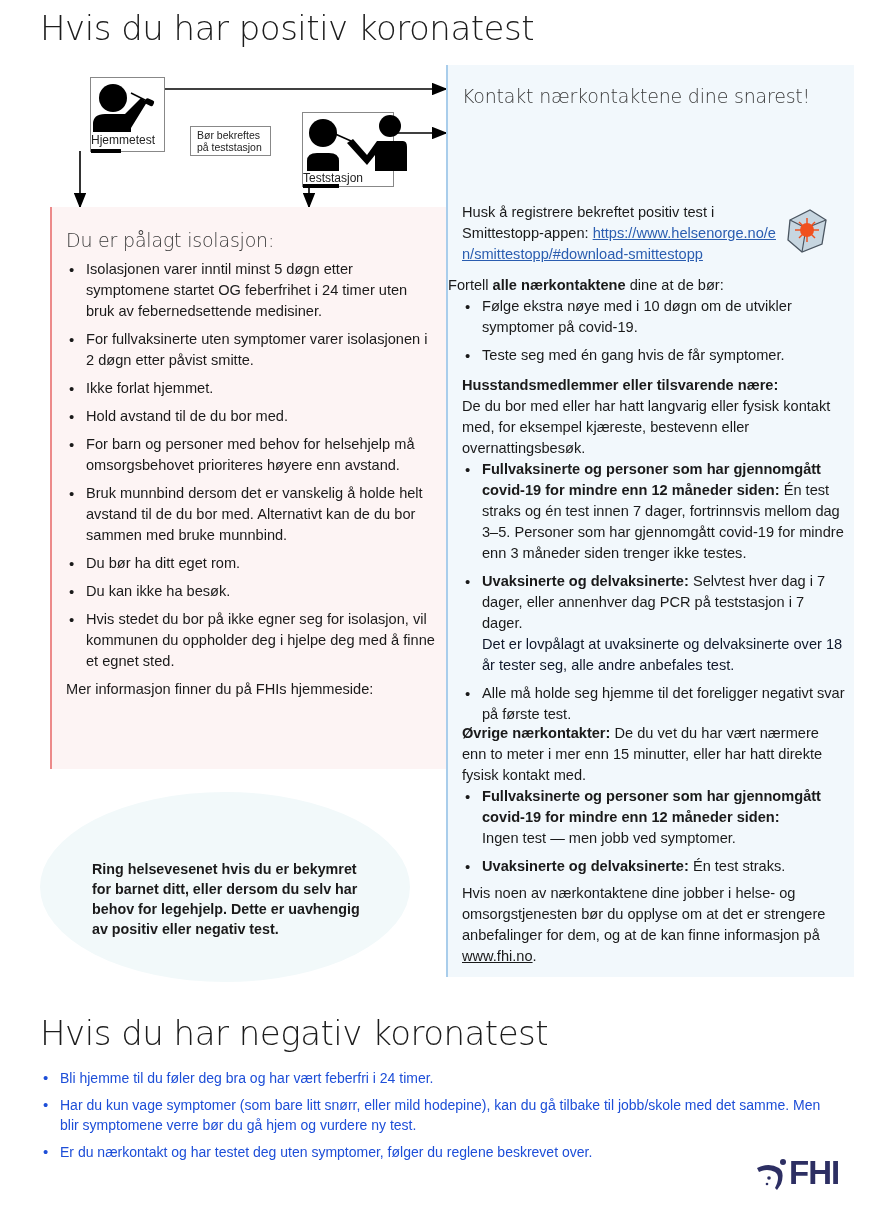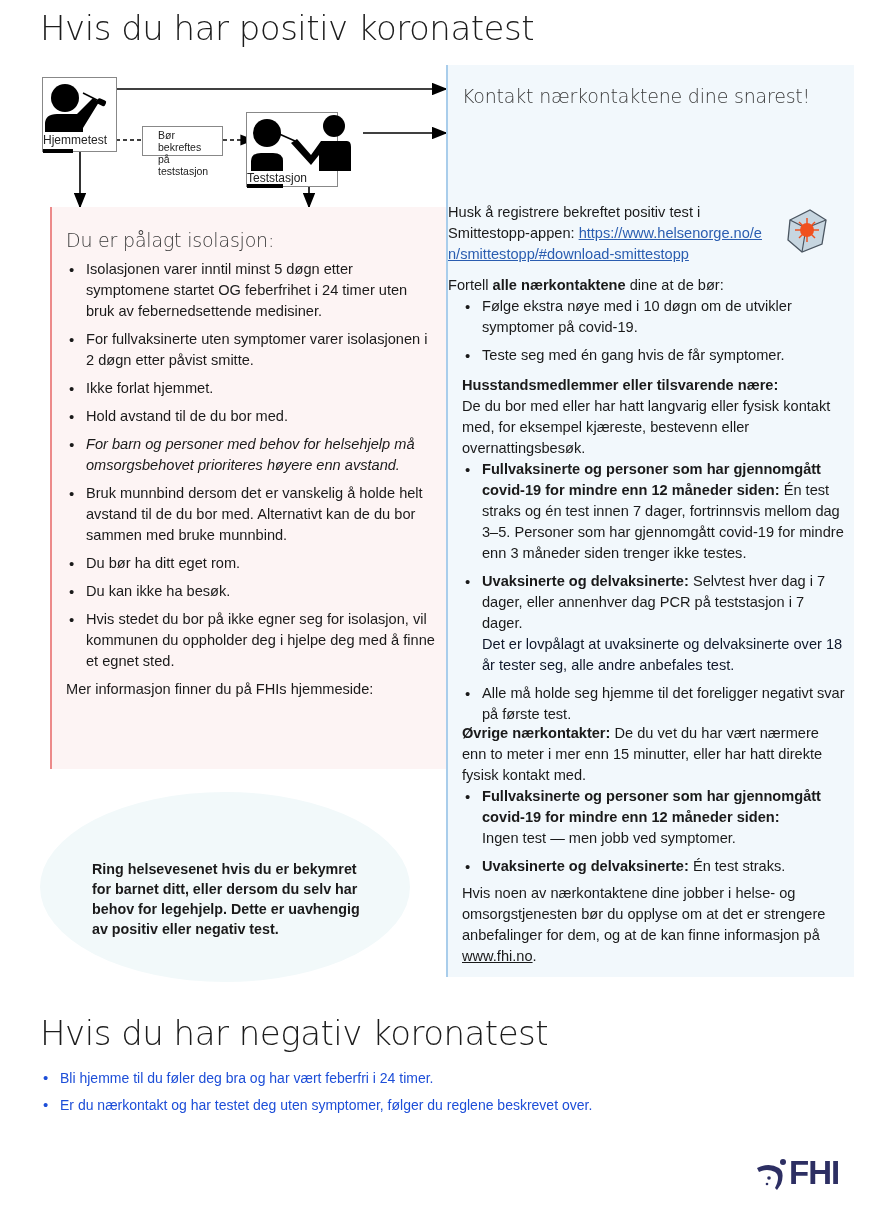--- a/index.html
+++ b/index.html
@@ -15,21 +15,21 @@
   ul.bullets { list-style: none; margin: 0; padding: 0; }
   ul.bullets li { position: relative; padding-left: 20px; }
   ul.bullets li::before { content: "•"; position: absolute; left: 3px; top: 0; font-size: 15px; }
   .red-panel { left: 27px; top: 207px; width: 396px; height: 562px; background: #fdf4f4;
                border-left: 2px solid #ec8a8a; box-sizing: border-box; margin-left: 23px; }
   .blue-panel { left: 446px; top: 65px; width: 408px; height: 912px; background: #f2f8fc;
                 border-left: 2px solid #a9cdeb; box-sizing: border-box; padding-left: 42px; }
   .ellipse { left: 40px; top: 792px; width: 370px; height: 190px; background: #f2f9fa; border-radius: 50%; }
   .red-text { color: #0f172a; }
   .b { font-weight: bold; }
-  .diagram-box { border: 1px solid #888; background: #fff; box-sizing: border-box; }
+  .diagram-box { border: 1px solid #888; background: #fff; box-sizing: border-box; margin-left: 48px; }
   .small-label { font-size: 11.5px; color: #222; }
 </style>
 </head>
 <body>
 
 <div class="abs h1" style="left:40px; top:8px;">Hvis du har positiv koronatest</div>
 
 <div class="abs" style="left:0; top:0; width:450px; height:215px;">
   <svg width="450" height="215" style="position:absolute;left:0;top:0;">
     <defs>
@@ -54,64 +54,64 @@
     <svg width="73" height="55" style="position:absolute;left:0;top:0;">
       <circle cx="22" cy="20" r="14" fill="#000"></circle>
       <path d="M2,54 L2,46 Q2,36 14,36 L34,36 L50,20 L56,24 L40,50 L40,54 z" fill="#000"></path>
       <line x1="40" y1="15" x2="58" y2="24" stroke="#000" stroke-width="1.5"></line>
       <rect x="54" y="21" width="9" height="6" rx="2" fill="#000" transform="rotate(25 58 24)"></rect>
     </svg>
     <div class="abs small-label" style="left:0; top:55px; font-size:12px;">Hjemmetest</div>
     <div class="abs" style="left:0; top:71px; width:30px; height:4px; background:#000;"></div>
   </div>
 
-  <div class="abs diagram-box" style="left:142px; top:126px; width:81px; height:30px; padding:2px 15px; font-size:10.5px; line-height:12px; color:#222;">
+  <div class="abs diagram-box" style="left:142px; top:126px; width:81px; height:30px; padding:2px 6px; font-size:10.5px; line-height:12px; color:#222;">
     <div>Bør bekreftes</div>
     <div>på teststasjon</div>
   </div>
 
-  <div class="abs diagram-box" style="left:246px; top:112px; width:92px; height:75px;">
+  <div class="abs diagram-box" style="left:254px; top:112px; width:92px; height:75px;">
     <svg width="108" height="58" style="position:absolute;left:0;top:0;">
       <circle cx="20" cy="20" r="14" fill="#000"></circle>
       <path d="M4,58 L4,48 Q4,40 14,40 L26,40 Q36,40 36,48 L36,58 z" fill="#000"></path>
       <circle cx="87" cy="13" r="11" fill="#000"></circle>
       <path d="M72,58 L72,42 L64,52 L44,30 L50,26 L64,42 L74,28 L100,28 Q104,28 104,34 L104,58 z" fill="#000"></path>
       <line x1="30" y1="20" x2="48" y2="28" stroke="#000" stroke-width="1.5"></line>
     </svg>
     <div class="abs small-label" style="left:0; top:58px; font-size:12px;">Teststasjon</div>
     <div class="abs" style="left:0; top:71px; width:36px; height:4px; background:#000;"></div>
   </div>
 </div>
 
 <div class="abs red-panel">
   <div class="abs h2" style="left:14px; top:22px;">Du er pålagt isolasjon:</div>
   <ul class="bullets abs body-text" style="left:14px; top:52px; width:370px;">
     <li style="margin-bottom:7px;">Isolasjonen varer inntil minst 5 døgn etter symptomene startet OG feberfrihet i 24 timer uten bruk av febernedsettende medisiner.</li>
     <li style="margin-bottom:7px;">For fullvaksinerte uten symptomer varer isolasjonen i 2 døgn etter påvist smitte.</li>
     <li style="margin-bottom:7px;">Ikke forlat hjemmet.</li>
     <li style="margin-bottom:7px;">Hold avstand til de du bor med.</li>
-    <li style="margin-bottom:7px;font-style:italic;">For barn og personer med behov for helsehjelp må omsorgsbehovet prioriteres høyere enn avstand.</li>
+    <li style="margin-bottom:7px;">For barn og personer med behov for helsehjelp må omsorgsbehovet prioriteres høyere enn avstand.</li>
     <li style="margin-bottom:7px;">Bruk munnbind dersom det er vanskelig å holde helt avstand til de du bor med. Alternativt kan de du bor sammen med bruke munnbind.</li>
     <li style="margin-bottom:7px;">Du bør ha ditt eget rom.</li>
     <li style="margin-bottom:7px;">Du kan ikke ha besøk.</li>
     <li style="margin-bottom:7px;">Hvis stedet du bor på ikke egner seg for isolasjon, vil kommunen du oppholder deg i hjelpe deg med å finne et egnet sted.</li>
   </ul>
   <div class="abs body-text" style="left:14px; top:472px; width:368px;">
     <div>Mer informasjon finner du på FHIs hjemmeside:</div>
   </div>
 </div>
 
 <div class="abs ellipse">
   <div class="abs b" style="left:52px; top:67px; width:285px; font-size:14.3px; line-height:20px; color:#1a1a1a;">Ring helsevesenet hvis du er bekymret for barnet ditt, eller dersom du selv har behov for legehjelp. Dette er uavhengig av positiv eller negativ test.</div>
 </div>
 
 <div class="abs blue-panel">
   <div class="abs h2" style="left:14px; top:20px;">Kontakt nærkontaktene dine snarest!</div>
 
-  <div class="abs body-text" style="left:0; top:137px; width:325px;">
+  <div class="abs body-text" style="left:14px; top:137px; width:325px;">
     <span>Husk å registrere bekreftet positiv test i Smittestopp-appen:</span>
     <a class="link" href="#" style="word-break:break-all;">https://www.helsenorge.no/en/smittestopp/#download-smittestopp</a>
   </div>
   <svg class="abs" style="left:336px; top:141px;" width="46" height="48" viewBox="0 0 46 48">
     <polygon points="6,14 26,4 42,14 38,38 18,46 4,34" fill="#c7d6e0" stroke="#4a5560" stroke-width="1.3"></polygon>
     <polyline points="6,14 22,22 42,14" fill="none" stroke="#4a5560" stroke-width="1.2"></polyline>
     <line x1="22" y1="22" x2="18" y2="46" stroke="#4a5560" stroke-width="1.2"></line>
     <circle cx="23" cy="24" r="7" fill="#f0501e"></circle>
     <g stroke="#f0501e" stroke-width="1.5">
       <line x1="23" y1="12" x2="23" y2="36"></line>
@@ -158,20 +158,21 @@
   </ul>
 
   <div class="abs body-text" style="left:14px; top:818px; width:385px;">
     <span>Hvis noen av nærkontaktene dine jobber i helse- og omsorgstjenesten bør du opplyse om at det er strengere anbefalinger for dem, og at de kan finne informasjon på </span><a class="link-black" href="#">www.fhi.no</a><span>.</span>
   </div>
 </div>
 
 <div class="abs h1" style="left:40px; top:1013px;">Hvis du har negativ koronatest</div>
 <ul class="bullets abs" style="left:40px; top:1068px; width:790px; font-size:14px; line-height:20px; color:#1d4ed8;">
   <li style="margin-bottom:7px;">Bli hjemme til du føler deg bra og har vært feberfri i 24 timer.</li>
+  <li style="margin-bottom:7px;">Har du kun vage symptomer (som bare litt snørr, eller mild hodepine), kan du gå tilbake til jobb/skole med det samme. Men blir symptomene verre bør du gå hjem og vurdere ny test.</li>
   <li>Er du nærkontakt og har testet deg uten symptomer, følger du reglene beskrevet over.</li>
 </ul>
 
 <div class="abs" style="left:755px; top:1156px; height:36px;">
   <svg width="36" height="34" style="position:absolute;left:0;top:2px;">
     <path d="M2,10 Q14,4 24,10 Q30,14 26,26 L22,32 L20,30 Q26,18 20,14 Q12,10 4,14 z" fill="#2d2f63"></path>
     <circle cx="28" cy="4" r="3" fill="#2d2f63"></circle>
     <circle cx="14" cy="20" r="1.8" fill="#2d2f63"></circle>
     <circle cx="12" cy="26" r="1.3" fill="#2d2f63"></circle>
   </svg>

